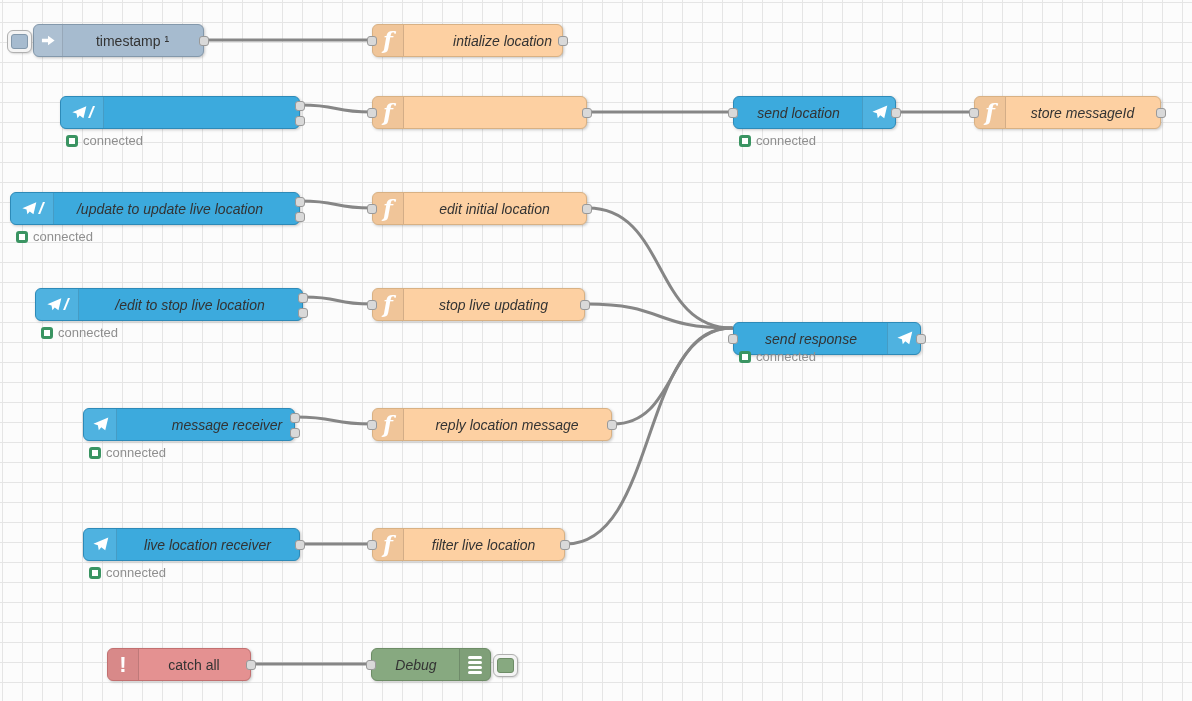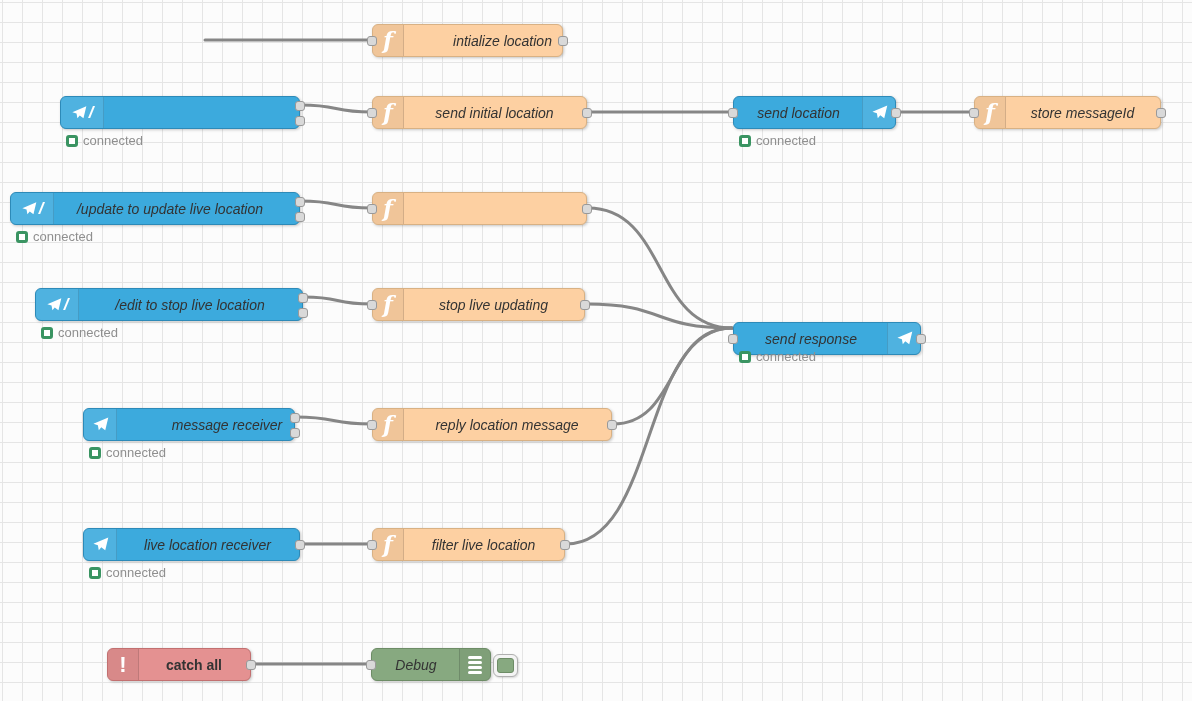--- a/index.html
+++ b/index.html
@@ -72,20 +72,32 @@
       <path d="M301 201 C339.5 201 332.5 208 371 208"></path>
       <path d="M588 208 C667.2 208 652.8 328 732 328"></path>
       <path d="M304 297 C342 297 333 304 371 304"></path>
       <path d="M586 304 C666.3 304 651.7 328 732 328"></path>
       <path d="M296 417 C337.25 417 329.75 424 371 424"></path>
       <path d="M613 424 C678.45 424 666.55 328 732 328"></path>
       <path d="M301 544 L371 544"></path>
       <path d="M566 544 C657.3 544 640.7 328 732 328"></path>
       <path d="M252 664 L370 664"></path>
     </svg>
+    <div class="node" style="left: 33px; top: 24px; width: 171px; background: rgb(166, 187, 207); border-color: rgb(131, 152, 171);">
+      <div class="icon-panel left" style="width: 28px; background: rgba(255, 255, 255, 0.08);">
+        <svg viewBox="0 0 16 16" width="15" height="15">
+          <path d="M1 6.2h6.5V3l7 5-7 5V9.8H1z" fill="#fff"></path>
+        </svg>
+      </div>
+      <div class="node-label" style="left: 28px; right: 0px;">timestamp ¹</div>
+      <div class="port" style="right: -6px; top: 11px;"></div>
+      <div class="ext-btn" style="top: 5px; width: 25px; height: 23px; left: -27px;">
+        <div class="inner" style="background: rgb(166, 187, 207); border-color: rgb(131, 152, 171);"></div>
+      </div>
+    </div>
     <div class="node" style="left: 372px; top: 24px; width: 191px; background: rgb(253, 208, 162); border-color: rgb(216, 177, 132);">
       <div class="icon-panel left" style="width: 30px; background: rgba(0, 0, 0, 0.05);">
         <span class="f-glyph">f</span>
       </div>
       <div class="node-label italic" style="left: 30px; right: 0px; margin-left: 40px;">intialize location</div>
       <div class="port" style="left: -6px; top: 11px;"></div>
       <div class="port" style="right: -6px; top: 11px;"></div>
     </div>
     <div class="node" style="left: 60px; top: 96px; width: 240px; background: rgb(60, 170, 221); border-color: rgb(45, 138, 184);">
       <div class="icon-panel left" style="width: 42px; background: rgba(255, 255, 255, 0.1);">
@@ -98,21 +110,20 @@
       <div class="port" style="right: -6px; top: 19px;"></div>
     </div>
     <div class="status" style="left: 66px; top: 133px;">
       <span class="status-ring"></span>
       <span>connected</span>
     </div>
     <div class="node" style="left: 372px; top: 96px; width: 215px; background: rgb(253, 208, 162); border-color: rgb(216, 177, 132);">
       <div class="icon-panel left" style="width: 30px; background: rgba(0, 0, 0, 0.05);">
         <span class="f-glyph">f</span>
       </div>
-      <div class="node-label italic" style="left: 30px; right: 0px;">send initial location</div>
       <div class="port" style="left: -6px; top: 11px;"></div>
       <div class="port" style="right: -6px; top: 11px;"></div>
     </div>
     <div class="node" style="left: 733px; top: 96px; width: 163px; background: rgb(60, 170, 221); border-color: rgb(45, 138, 184);">
       <div class="icon-panel right" style="width: 32px; background: rgba(255, 255, 255, 0.1);">
         <svg viewBox="0 0 24 24" width="17" height="17">
           <path d="M23 2 L2 10.8 l6.3 2.1 L9.6 20 l3.5-4.2 5.6 4.2 Z" fill="#fff"></path>
         </svg>
       </div>
       <div class="node-label italic" style="left: 0px; right: 32px;">send location</div>
@@ -143,20 +154,21 @@
       <div class="port" style="right: -6px; top: 19px;"></div>
     </div>
     <div class="status" style="left: 16px; top: 229px;">
       <span class="status-ring"></span>
       <span>connected</span>
     </div>
     <div class="node" style="left: 372px; top: 192px; width: 215px; background: rgb(253, 208, 162); border-color: rgb(216, 177, 132);">
       <div class="icon-panel left" style="width: 30px; background: rgba(0, 0, 0, 0.05);">
         <span class="f-glyph">f</span>
       </div>
+      <div class="node-label italic" style="left: 30px; right: 0px;">edit initial location</div>
       <div class="port" style="left: -6px; top: 11px;"></div>
       <div class="port" style="right: -6px; top: 11px;"></div>
     </div>
     <div class="node" style="left: 35px; top: 288px; width: 268px; background: rgb(60, 170, 221); border-color: rgb(45, 138, 184);">
       <div class="icon-panel left" style="width: 42px; background: rgba(255, 255, 255, 0.1);">
         <svg viewBox="0 0 24 24" width="16" height="16">
           <path d="M23 2 L2 10.8 l6.3 2.1 L9.6 20 l3.5-4.2 5.6 4.2 Z" fill="#fff"></path>
         </svg>
         <span class="slash-glyph">/</span>
       </div>
@@ -230,21 +242,21 @@
         <span class="f-glyph">f</span>
       </div>
       <div class="node-label italic" style="left: 30px; right: 0px;">filter live location</div>
       <div class="port" style="left: -6px; top: 11px;"></div>
       <div class="port" style="right: -6px; top: 11px;"></div>
     </div>
     <div class="node" style="left: 107px; top: 648px; width: 144px; background: rgb(228, 145, 145); border-color: rgb(194, 112, 112);">
       <div class="icon-panel left" style="width: 30px; background: rgba(0, 0, 0, 0.05);">
         <span class="bang-glyph">!</span>
       </div>
-      <div class="node-label" style="left: 30px; right: 0px; font-weight: bold;">catch all</div>
+      <div class="node-label" style="left: 30px; right: 0px;">catch all</div>
       <div class="port" style="right: -6px; top: 11px;"></div>
     </div>
     <div class="node" style="left: 371px; top: 648px; width: 120px; background: rgb(135, 169, 128); border-color: rgb(109, 140, 102);">
       <div class="icon-panel right" style="width: 30px; background: rgba(0, 0, 0, 0.06);">
         <div class="dbg-lines">
           <i></i>
           <i></i>
           <i></i>
           <i></i>
         </div>

